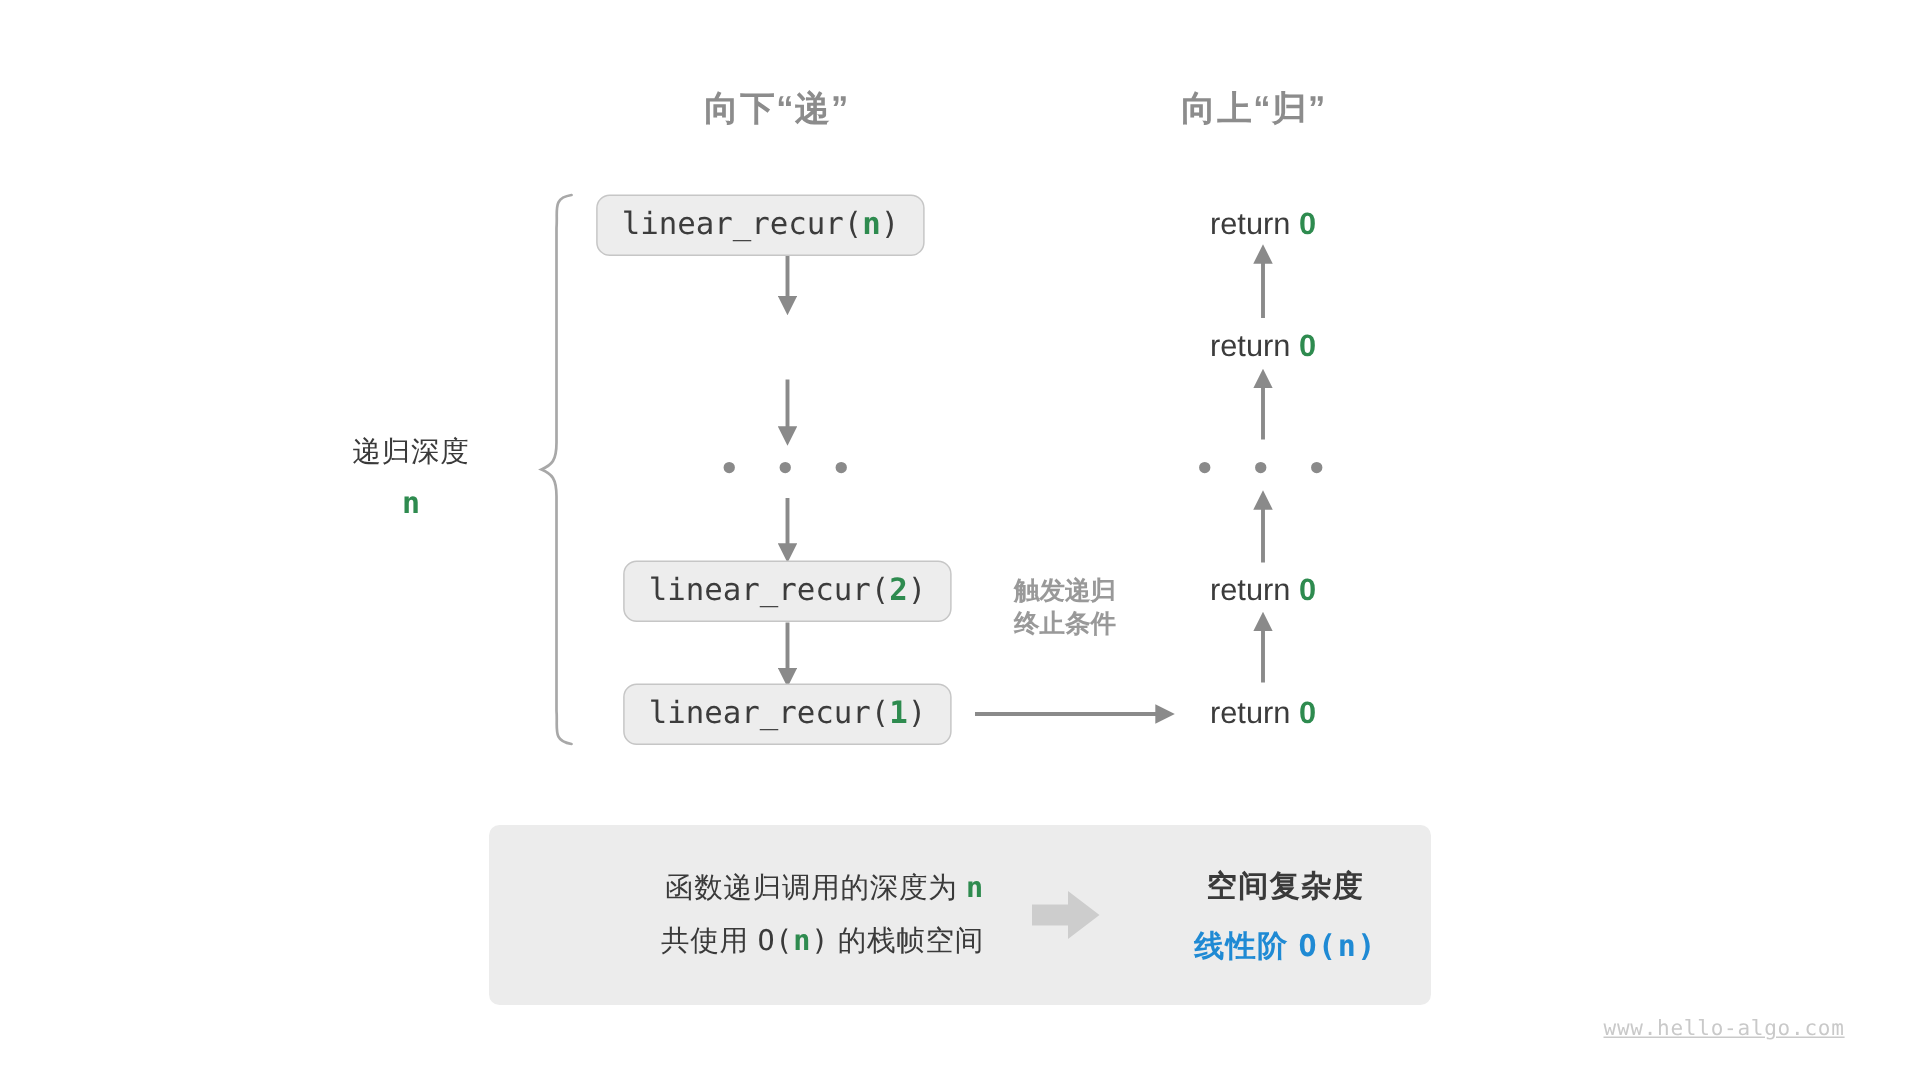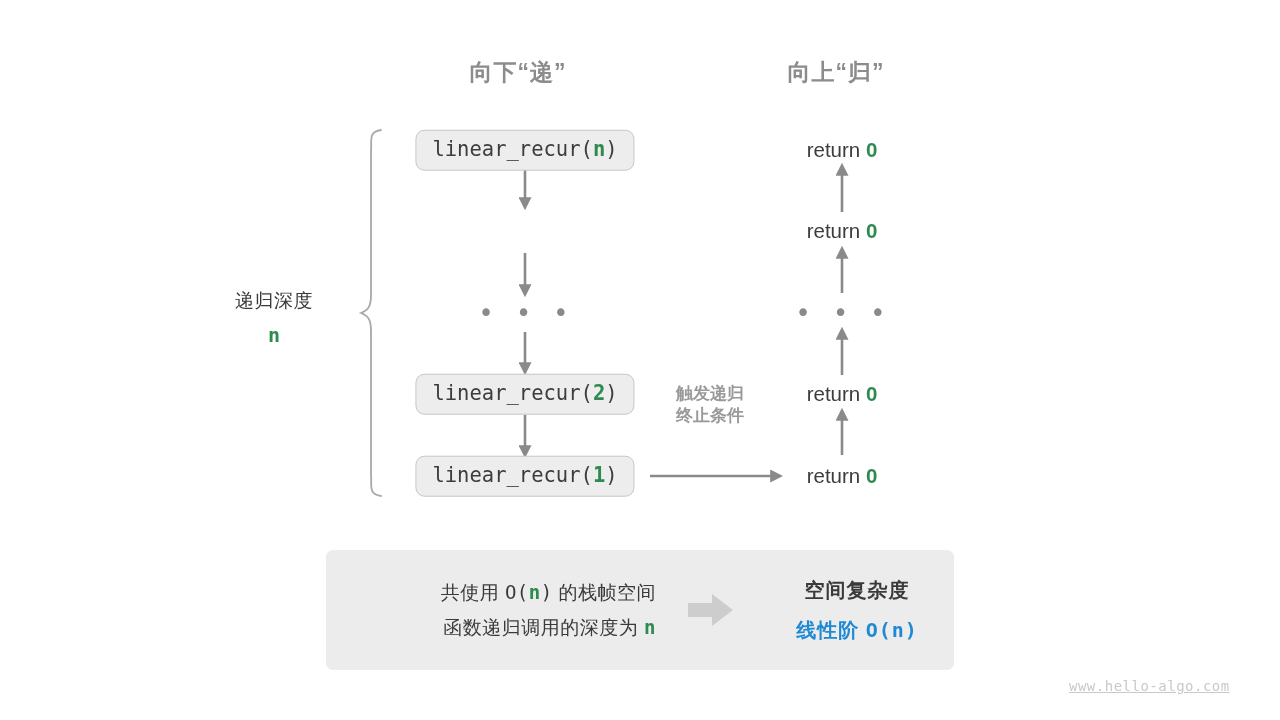--- a/index.html
+++ b/index.html
@@ -206,21 +206,21 @@
 
     <path d="M 381 130
              C 368 132, 372 140, 371 152
              L 371 295
              C 371 307, 368 310, 361 313
              C 368 316, 371 319, 371 331
              L 371 474
              C 372 486, 368 494, 381 496" stroke="#a8a8a8" stroke-width="1.8" fill="none" stroke-linecap="round"></path>
   </svg>
 
-  <div class="call-box" style="left:525px; top:150px;">
+  <div class="call-box" style="left:507px; top:150px;">
     <span>linear_recur(</span><span class="arg">n</span><span>)</span>
   </div>
 
 
   <div class="ellipsis" style="left:525px; top:313px;">• • •</div>
 
   <div class="call-box" style="left:525px; top:394px;">
     <span>linear_recur(</span><span class="arg">2</span><span>)</span>
   </div>
 
@@ -256,26 +256,26 @@
   </div>
 
   <div class="mid-note" style="left:710px; top:383px;">
     <span>触发递归</span><br>
     <span>终止条件</span>
   </div>
 
   <div class="summary" style="left:326px; top:550px; width:628px; height:120px;">
 
     <div class="summary-left" style="flex:0 0 auto; width:330px;">
+      <span class="srow"><span>函数递归调用的深度为</span>
+        <span class="green">n</span>
+      </span>
       <span class="srow"><span>共使用</span>
         <span class="mono">O(</span><span class="green">n</span><span class="mono">)</span>
         <span>的栈帧空间</span>
-      </span>
-      <span class="srow"><span>函数递归调用的深度为</span>
-        <span class="green">n</span>
       </span>
     </div>
 
     <div class="summary-arrow">
       <svg width="46" height="34" viewBox="0 0 46 34">
         <path d="M 0 10 L 24 10 L 24 1 L 45 17 L 24 33 L 24 24 L 0 24 Z" fill="#cdcdcd"></path>
       </svg>
     </div>
 
     <div class="summary-right" style="flex:1 1 auto;">

